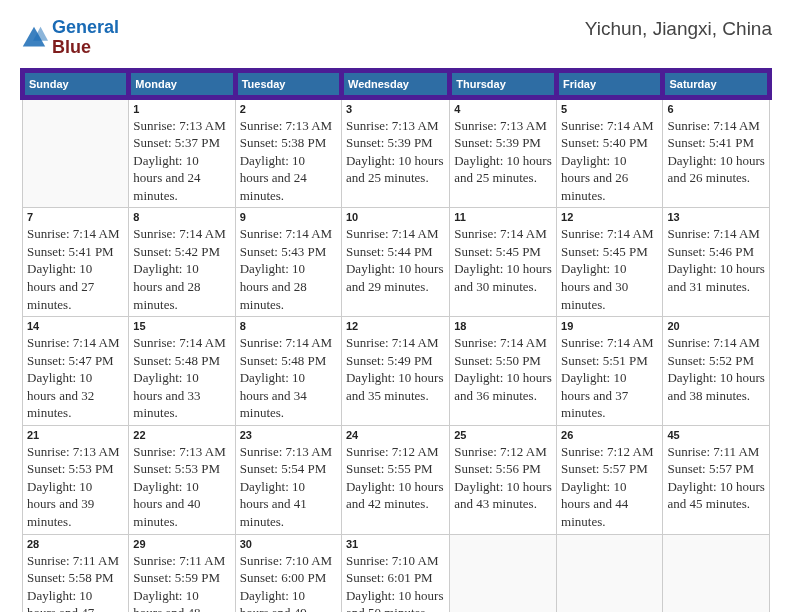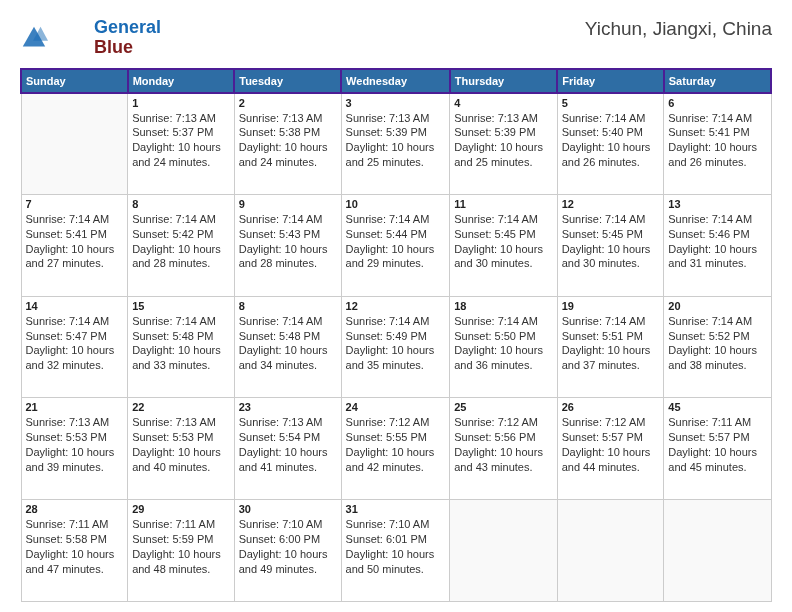--- a/index.html
+++ b/index.html
@@ -29,21 +29,20 @@
       gap: 4px;
     }
     .logo-text {
       font-size: 18px;
       font-weight: bold;
       color: #333;
       line-height: 1.1;
     }
     .logo-text span {
       color: #1a6bb5;
-      margin-left: 42px;
     }
     .logo-icon {
       width: 28px;
       height: 28px;
     }
     .title-block {
       text-align: right;
     }
     .title-block h1 {
       font-size: 32px;
@@ -62,40 +61,41 @@
       width: 100%;
       font-size: 10px;
     }
     .calendar th {
       background: #2e6da4;
       color: #fff;
       padding: 5px 4px;
       text-align: left;
       font-size: 11px;
       font-weight: bold;
-      border: 2px solid #4c1d95;
+      border: 5px solid #4c1d95;
     }
     .calendar td {
       border: 1px solid #ccc;
       vertical-align: top;
       padding: 3px 4px;
       width: 113px;
       height: 88px;
     }
     .day-num {
       font-weight: bold;
       font-size: 11px;
       color: #222;
       display: block;
       margin-bottom: 2px;
     }
     .day-detail {
-      font-size: 11px;
+      font-size: 13px;
       color: #333;
       line-height: 1.35;
+      font-family: Liberation Serif, serif;
     }
     .empty-cell {
       background: #f9f9f9;
     }
     table {
       border-collapse: collapse;
       width: 100%;
     }
   </style>
 </head>

